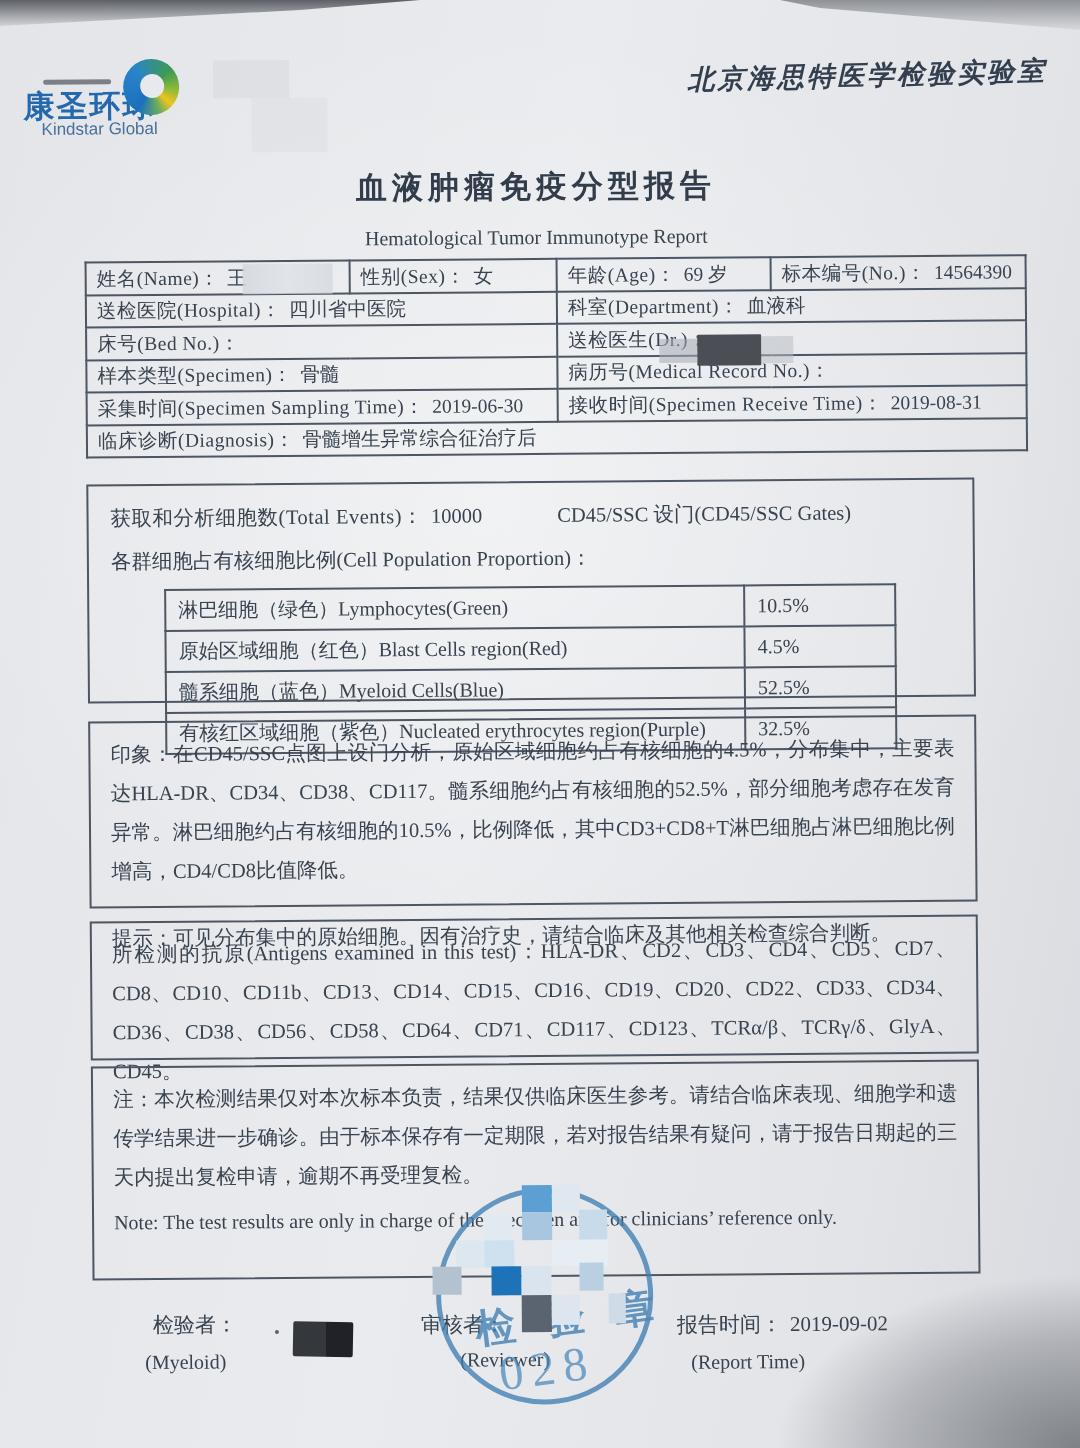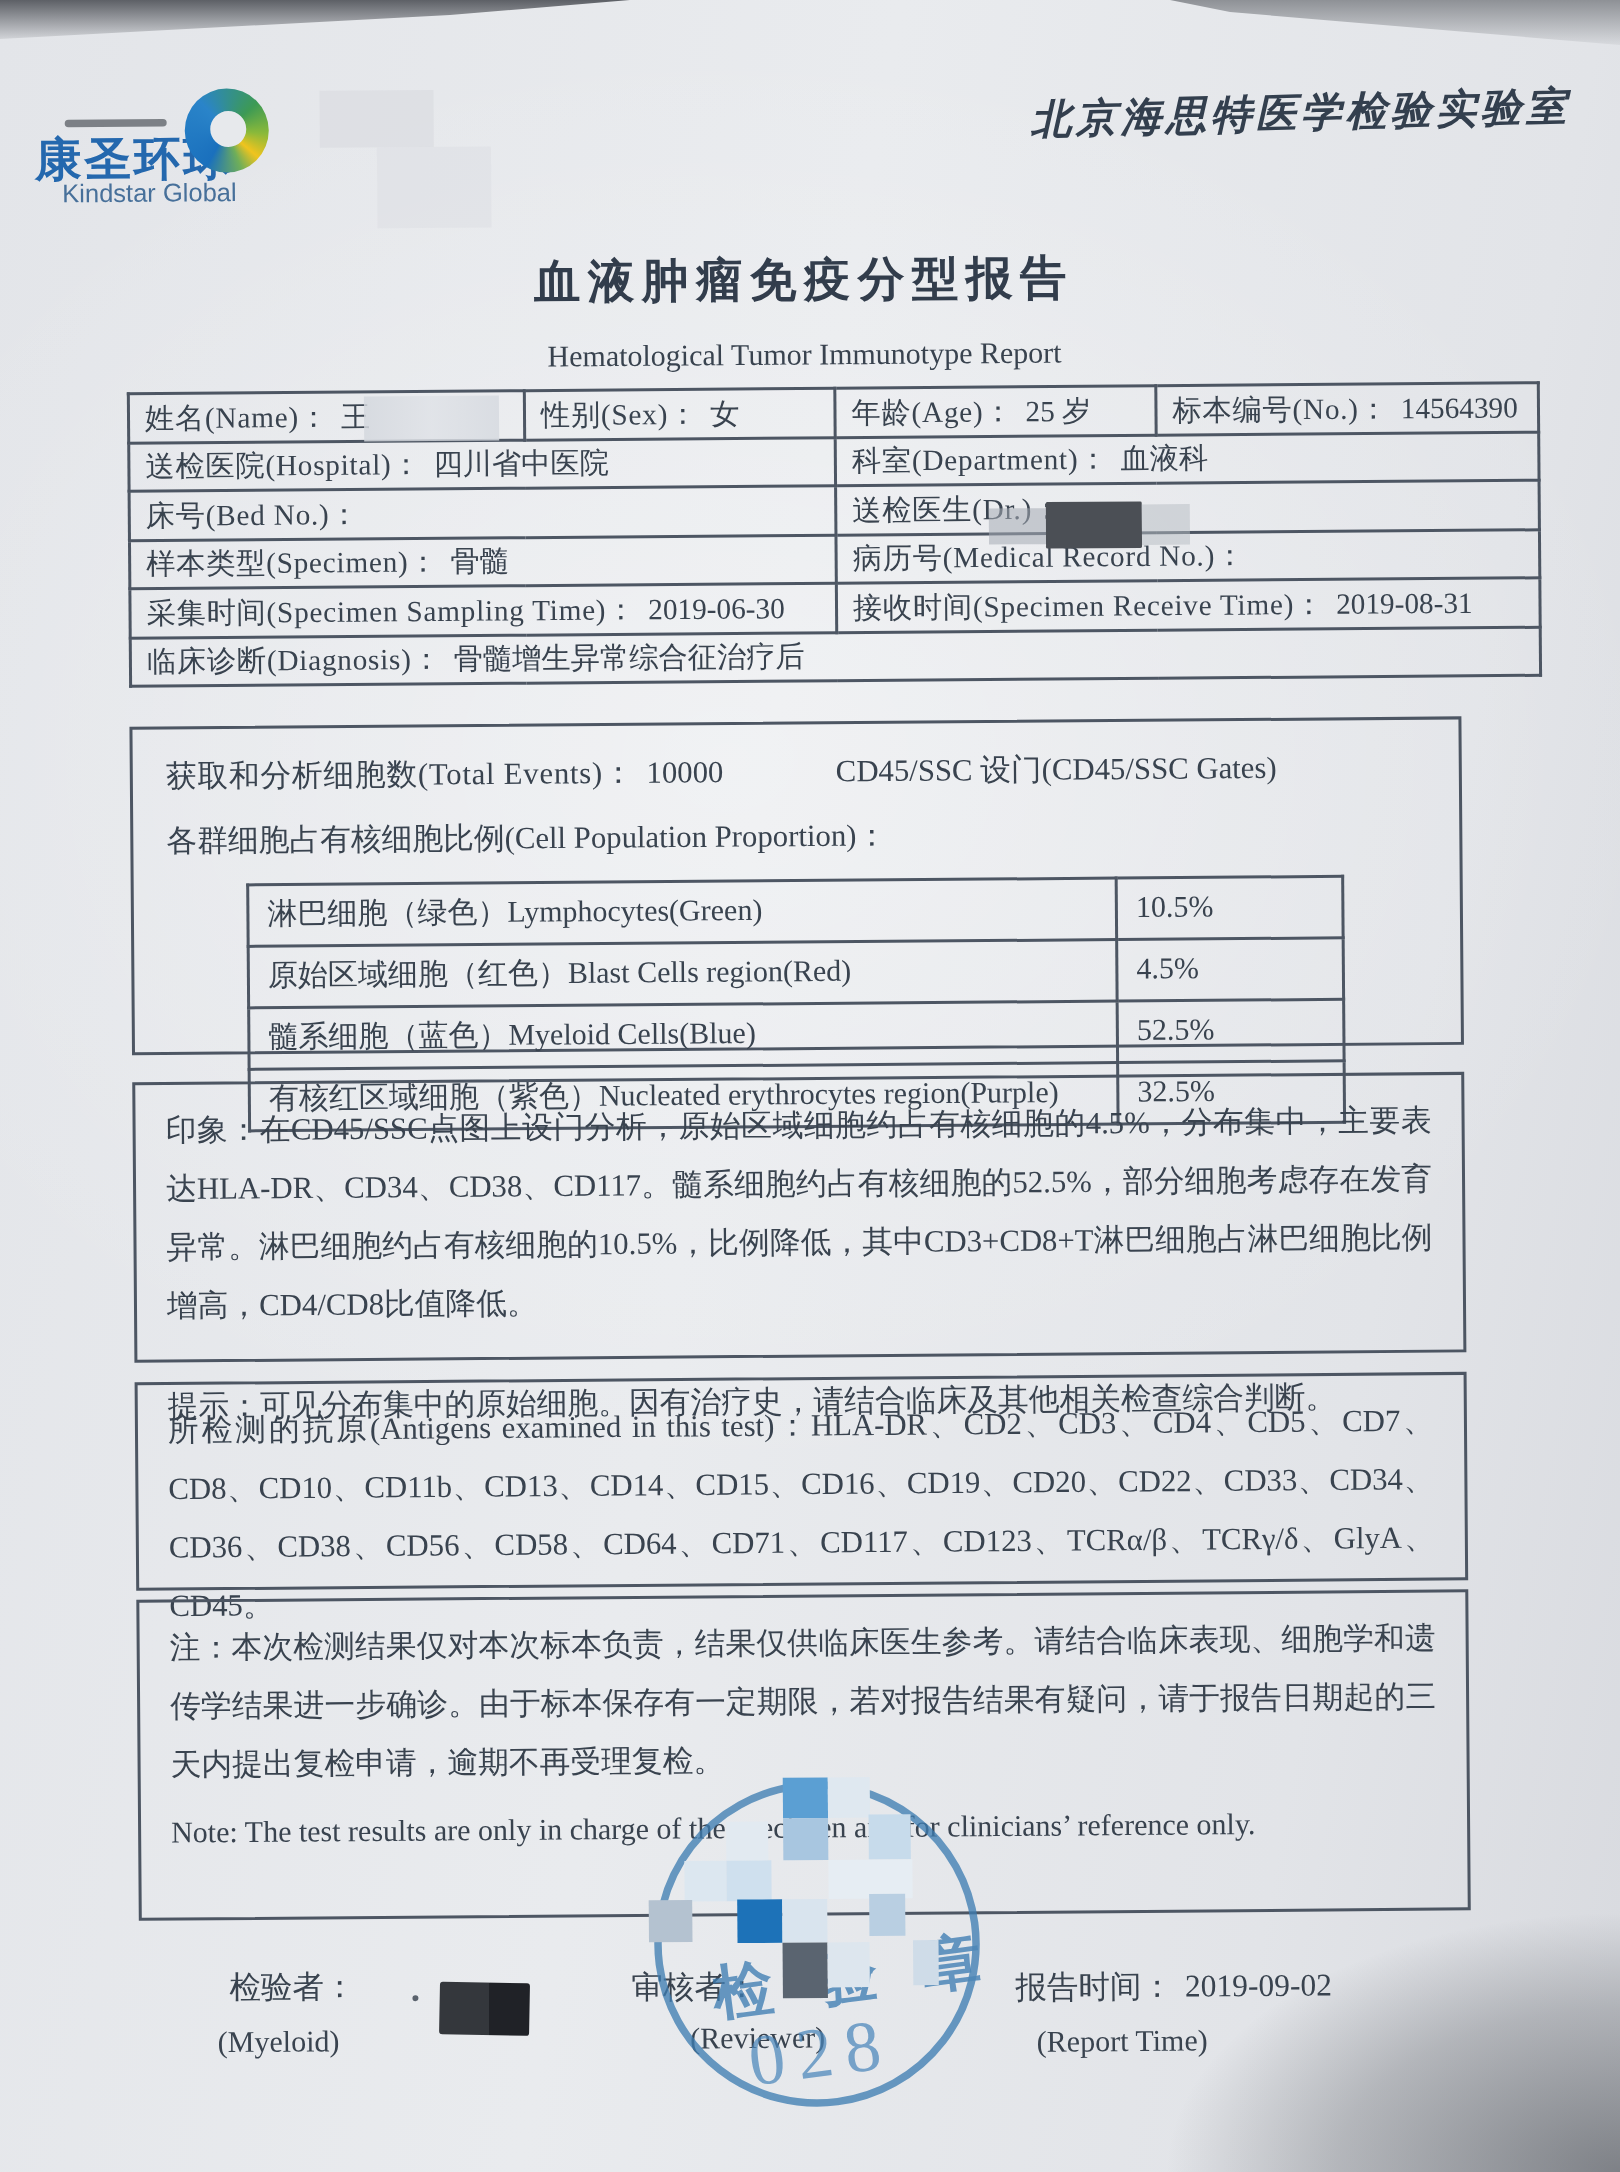--- a/index.html
+++ b/index.html
@@ -108,21 +108,21 @@
     <div class="mz soft" style="left:256px;top:96px;width:76px;height:54px;background:rgba(222,224,228,0.8);"></div>
 
     <div class="title">血液肿瘤免疫分型报告</div>
     <div class="subtitle">Hematological Tumor Immunotype Report</div>
 
     <table class="info-table">
       <tbody>
           <tr>
         <td style="width:252px;"><span class="lbl">姓名(Name)：</span><span class="val">王</span></td>
         <td style="width:195px;"><span class="lbl">性别(Sex)：</span><span class="val">女</span></td>
-        <td style="width:202px;"><span class="lbl">年龄(Age)：</span><span class="val">25 岁</span></td>
+        <td style="width:202px;"><span class="lbl">年龄(Age)：</span><span class="val">69 岁</span></td>
         <td style="width:243px;"><span class="lbl">标本编号(No.)：</span><span class="val">14564390</span></td>
       </tr>
       <tr>
         <td colspan="2"><span class="lbl">送检医院(Hospital)：</span><span class="val">四川省中医院</span></td>
         <td colspan="2"><span class="lbl">科室(Department)：</span><span class="val">血液科</span></td>
       </tr>
       <tr>
         <td colspan="2"><span class="lbl">床号(Bed No.)：</span></td>
         <td colspan="2"><span class="lbl">送检医生(Dr.)：</span></td>
       </tr>

